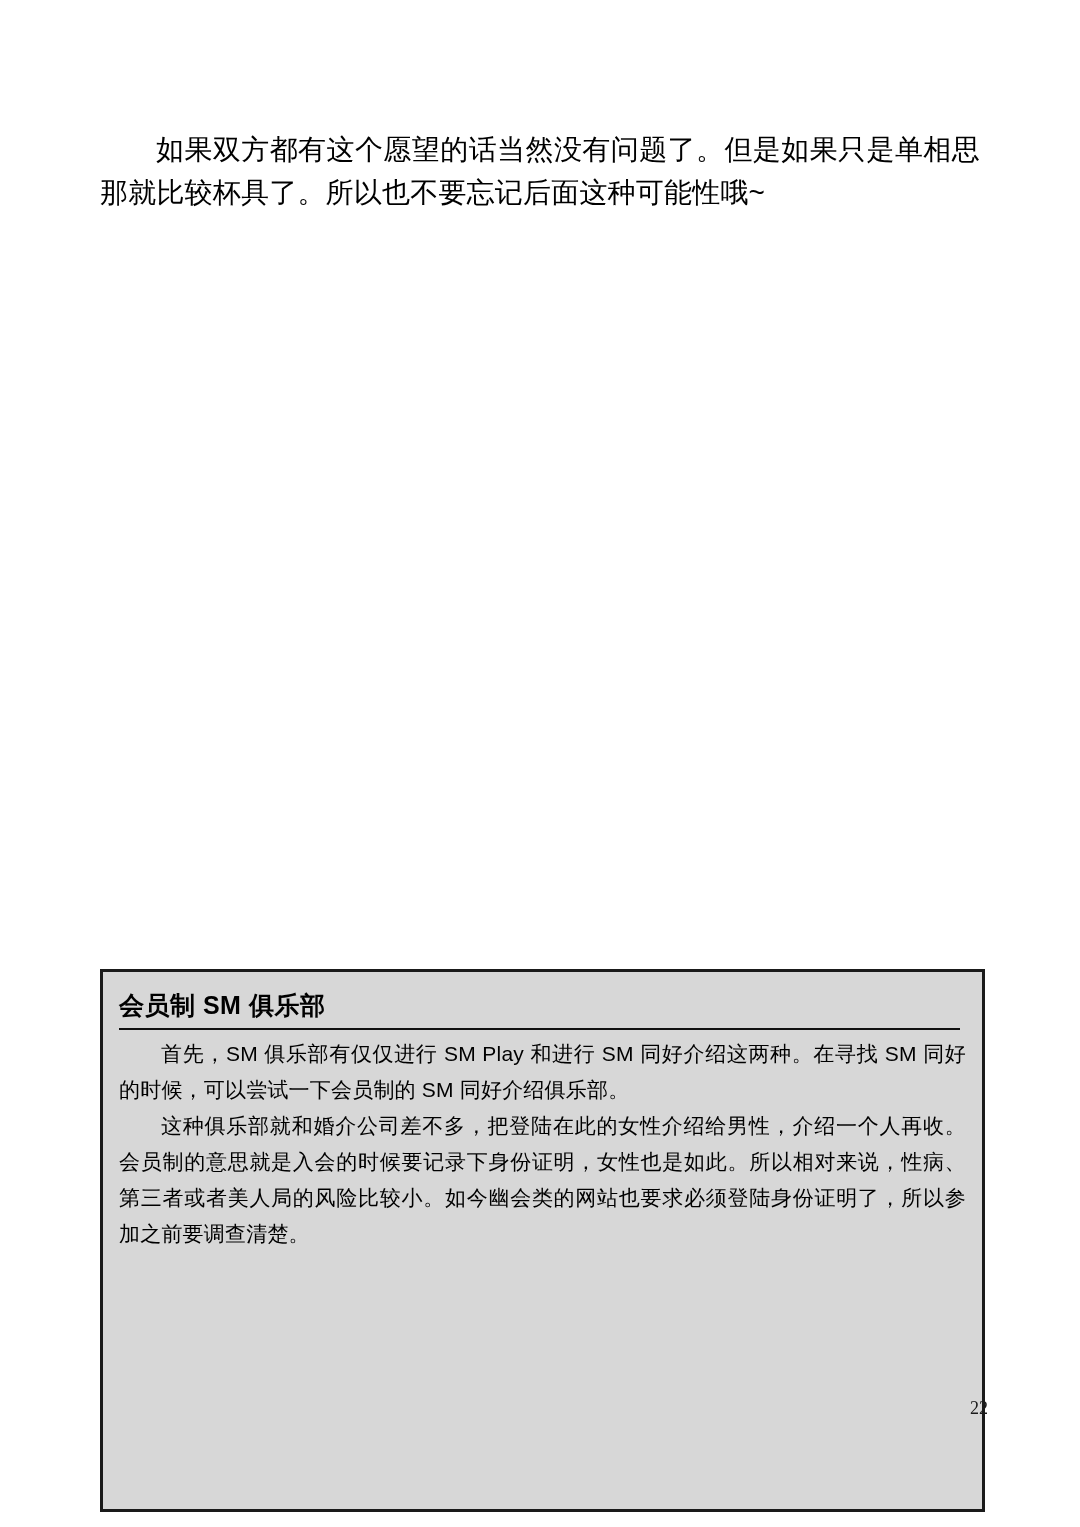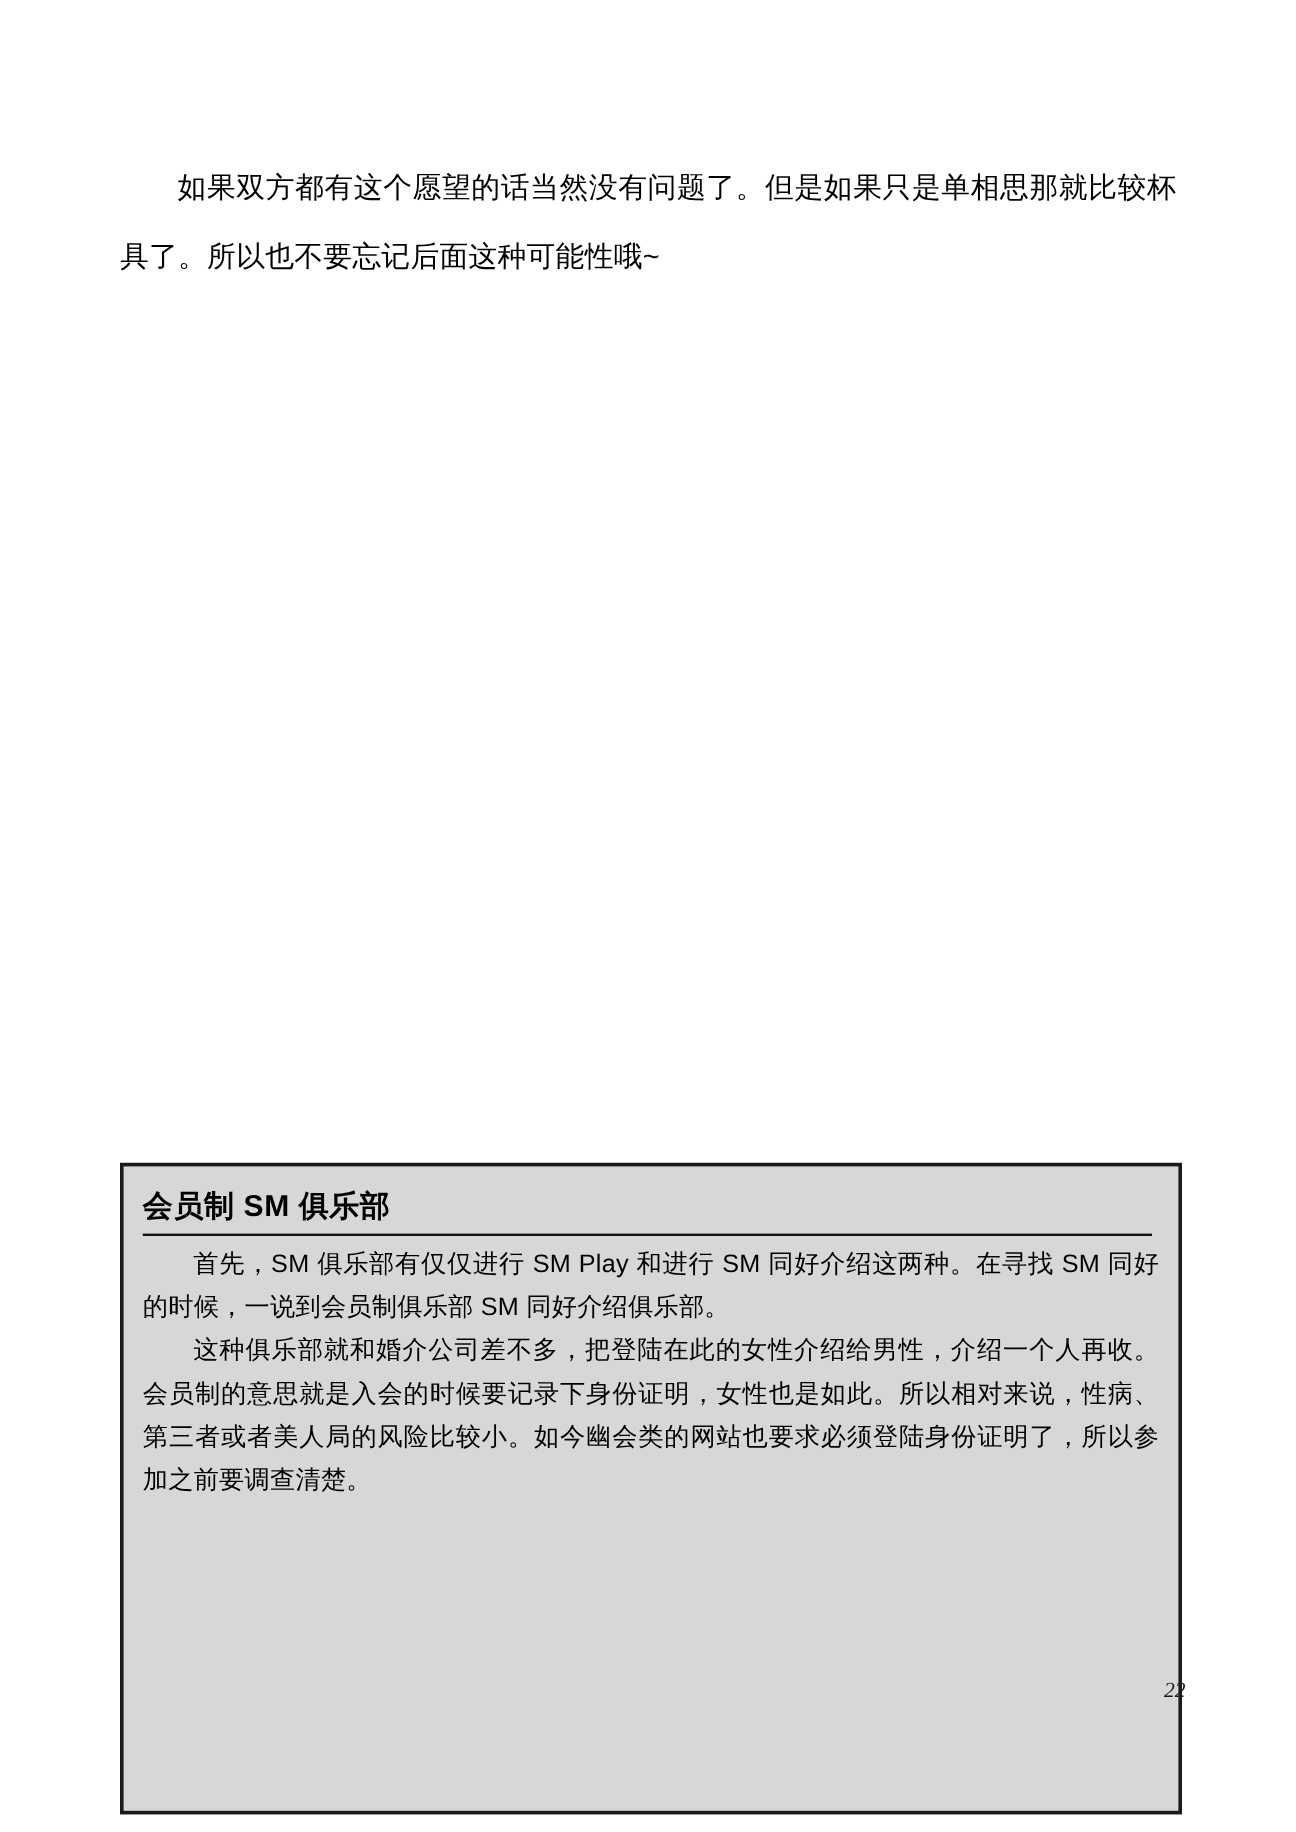--- a/index.html
+++ b/index.html
@@ -27,22 +27,22 @@
   
   .top-text {
     position: absolute;
     left: 100px;
     top: 128px;
     width: 880px;
   }
 
   .para {
     margin: 0;
-    font-size: 24px;
-    line-height: 58px;
+    font-size: 28px;
+    line-height: 43px;
     text-align: justify;
     text-justify: inter-ideograph;
     text-indent: 2em;
     letter-spacing: 0.2px;
     word-break: break-all;
   }
 
   
   .callout {
     position: absolute;
@@ -82,36 +82,35 @@
 
   
   .page-number {
     position: absolute;
     right: 92px;
     top: 1396px;
     font-size: 18px;
     line-height: 24px;
     font-family: "Liberation Serif", "DejaVu Serif", serif;
     color: #1a1a1a;
-    font-style: italic;
   }
 </style>
 </head>
 <body>
 
 <div class="page">
 
   <section class="top-text">
     <p class="para">如果双方都有这个愿望的话当然没有问题了。但是如果只是单相思那就比较杯具了。所以也不要忘记后面这种可能性哦~</p>
   </section>
 
   <section class="callout">
     <h2 class="callout-title">会员制 SM 俱乐部</h2>
     <div class="callout-rule"></div>
     <div class="callout-body">
-      <p class="para">首先，SM 俱乐部有仅仅进行 SM Play 和进行 SM 同好介绍这两种。在寻找 SM 同好的时候，一说到会员制俱乐部 SM 同好介绍俱乐部。</p>
+      <p class="para">首先，SM 俱乐部有仅仅进行 SM Play 和进行 SM 同好介绍这两种。在寻找 SM 同好的时候，可以尝试一下会员制的 SM 同好介绍俱乐部。</p>
       <p class="para">这种俱乐部就和婚介公司差不多，把登陆在此的女性介绍给男性，介绍一个人再收。会员制的意思就是入会的时候要记录下身份证明，女性也是如此。所以相对来说，性病、第三者或者美人局的风险比较小。如今幽会类的网站也要求必须登陆身份证明了，所以参加之前要调查清楚。</p>
     </div>
   </section>
 
   <div class="page-number">22</div>
 
 </div>
 
 </body></html>

